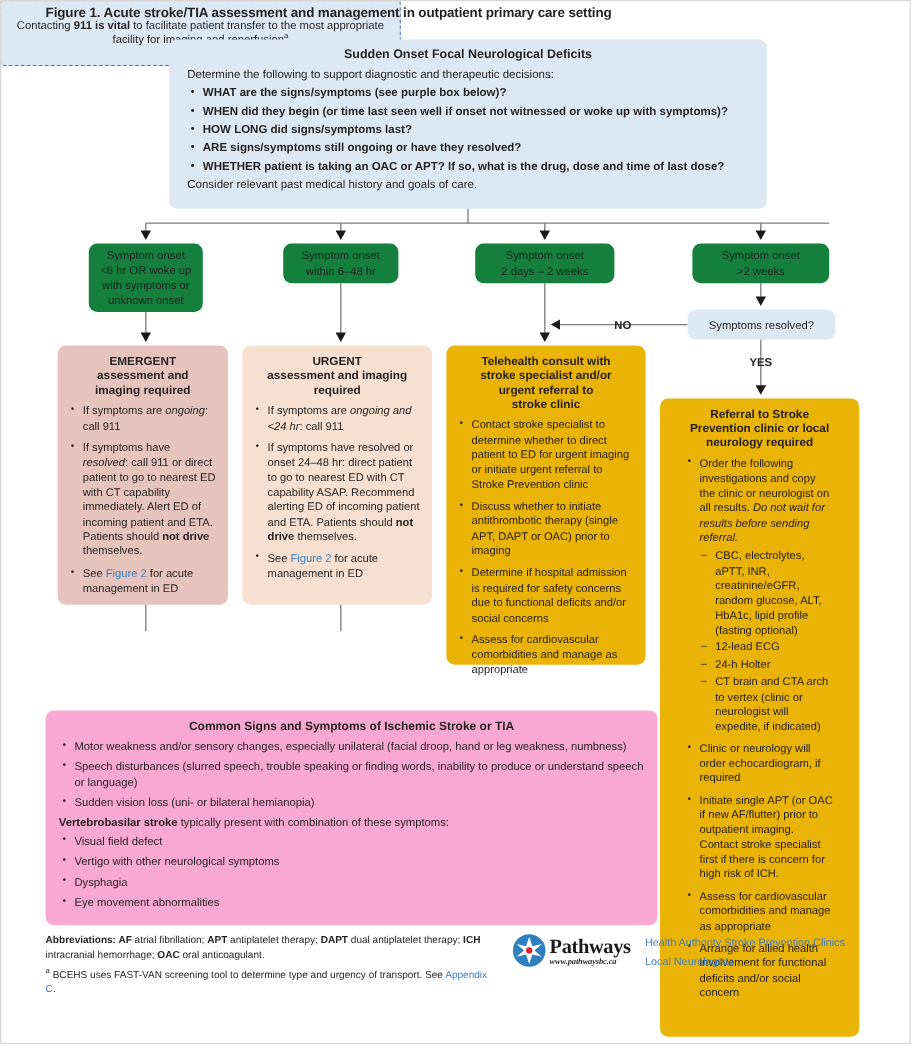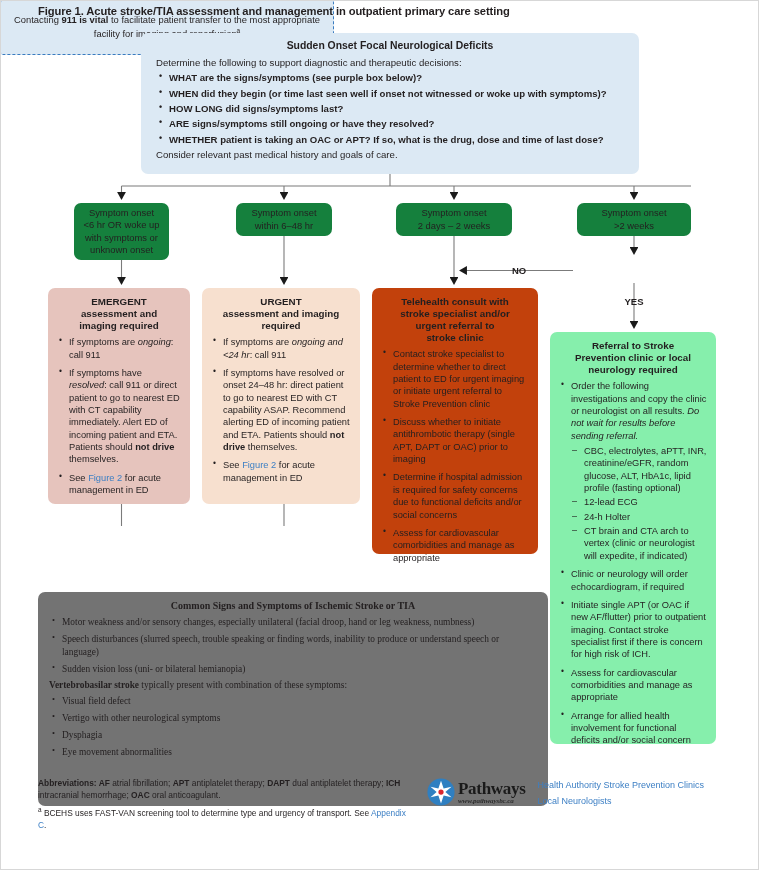--- a/index.html
+++ b/index.html
@@ -57,35 +57,35 @@
   .action .hd{font-size:9.8px;margin-bottom:4px;}
   .action ul{list-style:none;margin:0;padding:0;}
   .action ul li{position:relative;padding-left:12px;margin-bottom:6px;}
   .action ul li:before{content:"\2022";position:absolute;left:2px;top:-1px;font-size:8.5px;}
   .action ul.sub{margin:3px 0 0 0;}
   .action ul.sub li{padding-left:13px;margin-bottom:2px;}
   .action ul.sub li:before{content:"\2013";left:1px;top:0;font-size:9px;}
 
   #emergent-box{left:48px;top:288px;width:142px;height:216px;background:#e6c4bd;padding:8px 9px;}
   #urgent-box{left:202px;top:288px;width:158px;height:216px;background:#f7e0cf;padding:8px 9px;}
-  #telehealth-box{left:372px;top:288px;width:166px;height:266px;background:#c2410c;padding:8px 9px;}
-  #referral-box{left:550px;top:332px;width:166px;height:412px;background:#86efac;padding:8px 9px;}
+  #telehealth-box{left:372px;top:288px;width:166px;height:266px;background:#eab308;padding:8px 9px;}
+  #referral-box{left:550px;top:332px;width:166px;height:532px;background:#eab308;padding:8px 21px;}
 
   
   #vital-box{
     left:48px;top:527px;width:312px;height:45px;
     background:#dce9f4;border:1.6px dashed #3a7cc0;border-radius:3px;
     font-size:9.4px;line-height:1.35;text-align:center;
     display:flex;align-items:center;justify-content:center;padding:4px 10px;
   }
 
   
   #symptoms-box{
-    left:38px;top:592px;width:510px;height:214px;
-    background:#737373;padding:8px 11px;font-size:9.4px;line-height:1.36;font-family:Liberation Serif, serif;
+    left:38px;top:592px;width:510px;height:179px;
+    background:#f9a8d4;padding:8px 11px;font-size:9.4px;line-height:1.36;
   }
   #symptoms-box .hd{font-size:10px;margin-bottom:4px;}
   #symptoms-box ul{list-style:none;margin:0;padding:0;}
   #symptoms-box ul li{position:relative;padding-left:13px;margin-bottom:4px;}
   #symptoms-box ul li:before{content:"\2022";position:absolute;left:3px;top:-1px;font-size:8.5px;}
   #symptoms-box .vbheading{margin:4px 0 3px 0;}
   .two-col{display:flex;}
   .two-col .col{width:50%;}
   .two-col ul li{margin-bottom:2.5px;}
 
@@ -154,20 +154,21 @@
         <li>ARE signs/symptoms still ongoing or have they resolved?</li>
         <li>WHETHER patient is taking an OAC or APT? If so, what is the drug, dose and time of last dose?</li>
       </ul>
     <p class="tail">Consider relevant past medical history and goals of care.</p>
   </div>
 
   <div class="box onset" id="onset-1">Symptom onset<br>&lt;6 hr OR woke up<br>with symptoms or<br>unknown onset</div>
   <div class="box onset" id="onset-2">Symptom onset<br>within 6–48 hr</div>
   <div class="box onset" id="onset-3">Symptom onset<br>2 days – 2 weeks</div>
   <div class="box onset" id="onset-4">Symptom onset<br>&gt;2 weeks</div>
+  <div class="box" id="resolved-box">Symptoms resolved?</div>
 
   <div class="box action" id="emergent-box">
     <div class="hd">EMERGENT<br>assessment and<br>imaging required</div>
     <ul>
         <li>If symptoms are <i>ongoing</i>: call 911</li>
         <li>If symptoms have <i>resolved</i>: call 911 or direct patient to go to nearest ED with CT capability immediately. Alert ED of incoming patient and ETA. Patients should <b>not drive</b> themselves.</li>
         <li>See <span class="link">Figure 2</span> for acute management in ED</li>
       </ul>
   </div>
 

